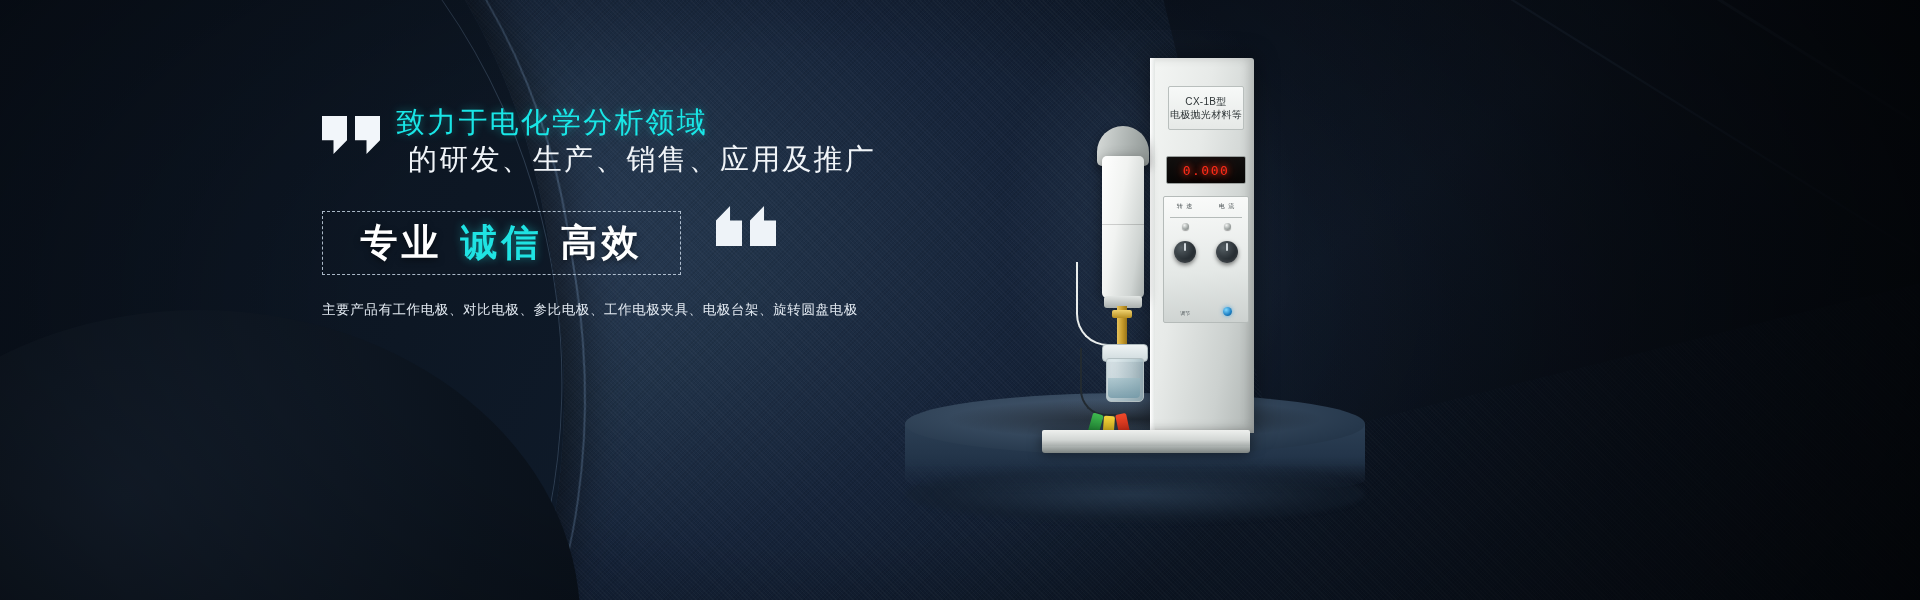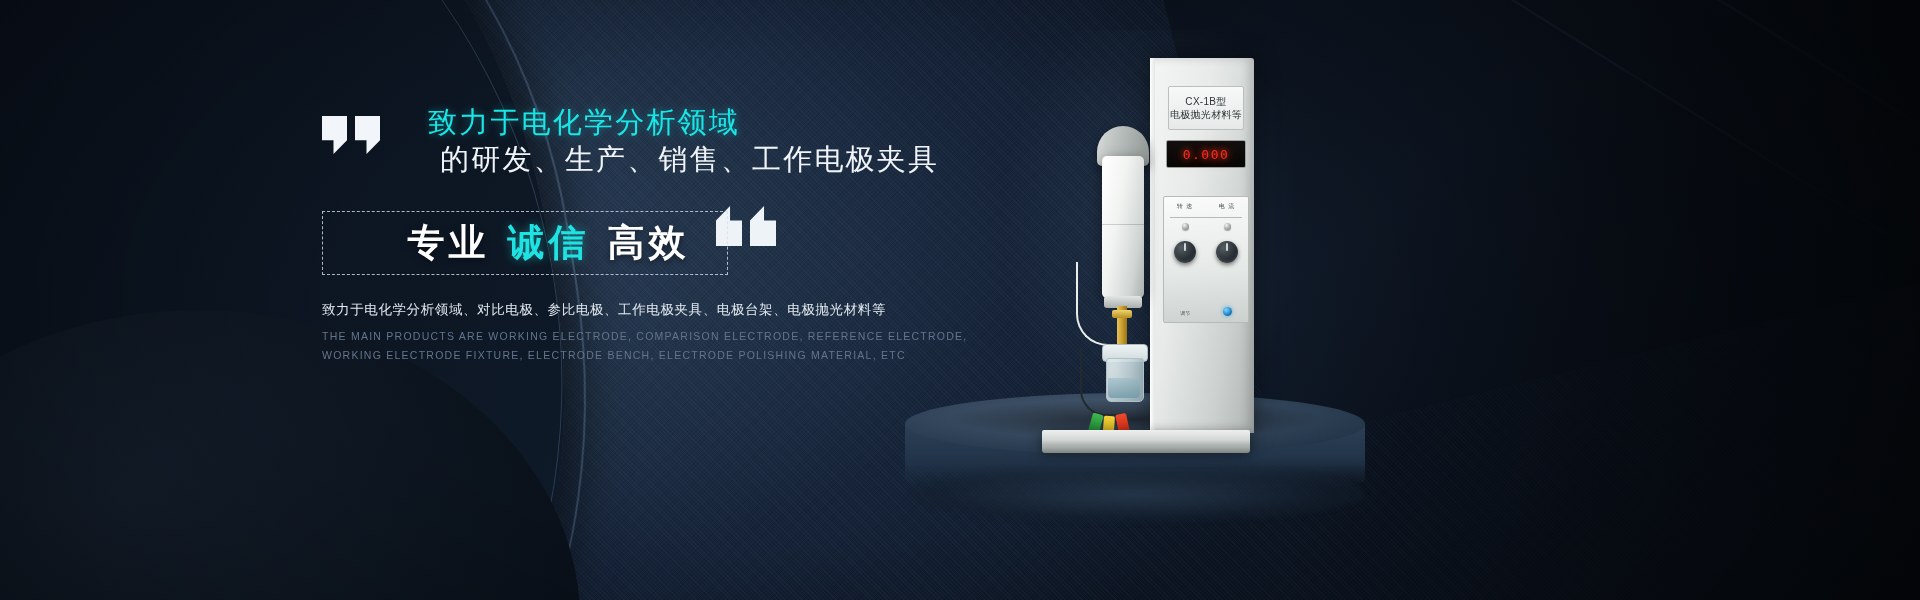--- a/index.html
+++ b/index.html
@@ -74,21 +74,21 @@
     background:radial-gradient(ellipse 1250px 700px at 42% 50%, rgba(0,0,0,0) 35%, rgba(0,0,0,.38) 78%, rgba(0,0,0,.62) 100%);
   }
   .dark-right{
     position:absolute;right:0;top:0;width:640px;height:600px;
     background:linear-gradient(90deg,rgba(6,10,17,0) 0%,rgba(6,10,17,.55) 55%,rgba(5,9,15,.80) 100%);
   }
 
   
   .text-block{position:absolute;left:322px;top:104px;width:700px;}
 
-  .headline-row{display:flex;align-items:flex-start;gap:32px;}
+  .headline-row{display:flex;align-items:flex-start;}
   .quote-open{
     display:inline-block;width:60px;height:40px;margin-top:12px;margin-right:14px;flex:0 0 auto;
     position:relative;
   }
   .quote-open span{
     position:absolute;top:0;width:25px;height:38px;background:#f2f6fa;
     clip-path:polygon(0 0,100% 0,100% 64%,46% 100%,46% 64%,0 64%);
   }
   .quote-open span.q1{left:0;}
   .quote-open span.q2{left:33px;}
@@ -114,21 +114,21 @@
     clip-path:polygon(0 0,100% 0,100% 64%,46% 100%,46% 64%,0 64%);
     transform:rotate(180deg);
   }
   .quote-close span.q1{left:0;}
   .quote-close span.q2{left:34px;}
 
   
   .slogan-box{
     position:absolute;left:322px;top:211px;width:357px;height:62px;
     border:1px dashed rgba(210,225,240,.80);
-    display:flex;align-items:center;justify-content:center;padding-left:47px;
+    display:flex;align-items:center;justify-content:center;
   }
   .slogan{
     font-size:37px;font-weight:bold;letter-spacing:4px;white-space:nowrap;
     display:flex;align-items:baseline;
   }
   .sl-w{color:#ffffff;text-shadow:0 2px 6px rgba(0,0,0,.5);}
   .sl-c{color:#1fe3e3;margin:0 18px;text-shadow:0 0 10px rgba(31,227,227,.45);}
 
   
   .products-cn{
@@ -196,21 +196,21 @@
     position:absolute;left:148px;top:38px;width:74px;height:42px;
     background:linear-gradient(180deg,#f7f9f8,#e6e9e7);
     border:1px solid #b9bfbd;border-radius:2px;
     display:flex;flex-direction:column;align-items:center;justify-content:center;
     line-height:1.35;
   }
   .label-line{font-size:10px;color:#2d3436;letter-spacing:.3px;}
 
   
   .led-panel{
-    position:absolute;left:146px;top:92px;width:78px;height:26px;
+    position:absolute;left:146px;top:108px;width:78px;height:26px;
     background:linear-gradient(180deg,#12100f,#070605);
     border:1px solid #9aa09e;border-radius:2px;
     display:flex;align-items:center;justify-content:center;
   }
   .led-digits{
     font-family:"DejaVu Sans Mono","Liberation Mono",monospace;
     font-size:13px;color:#ff2b18;letter-spacing:1.5px;
     text-shadow:0 0 6px rgba(255,60,35,.95),0 0 13px rgba(255,40,20,.65);
   }
 
@@ -334,43 +334,39 @@
   <div class="vignette"></div>
 
   <div class="text-block">
     <div class="headline-row">
       <span class="quote-open">
         <span class="q1"></span>
           <span class="q2"></span>
       </span>
       <div class="headline">
         <div class="hl-1">致力于电化学分析领域</div>
-        <div class="hl-2">的研发、生产、销售、工作电极夹具</div>
+        <div class="hl-2">的研发、生产、销售、应用及推广</div>
       </div>
     </div>
   </div>
 
   <div class="quote-close">
     <span class="q1"></span>
       <span class="q2"></span>
   </div>
 
   <div class="slogan-box">
     <div class="slogan">
       <span class="sl-w">专业</span>
       <span class="sl-c">诚信</span>
       <span class="sl-w">高效</span>
     </div>
   </div>
 
-  <div class="products-cn">致力于电化学分析领域、对比电极、参比电极、工作电极夹具、电极台架、电极抛光材料等</div>
-  <div class="products-en">
-    <div>THE MAIN PRODUCTS ARE WORKING ELECTRODE, COMPARISON ELECTRODE, REFERENCE ELECTRODE,</div>
-    <div>WORKING ELECTRODE FIXTURE, ELECTRODE BENCH, ELECTRODE POLISHING MATERIAL, ETC</div>
-  </div>
+  <div class="products-cn">主要产品有工作电极、对比电极、参比电极、工作电极夹具、电极台架、旋转圆盘电极</div>
 
   <div class="pedestal">
     <div class="ped-bot"></div>
     <div class="ped-body"></div>
     <div class="ped-top"></div>
     <div class="ped-shadow"></div>
   </div>
 
   <div class="inst-glow"></div>
 

